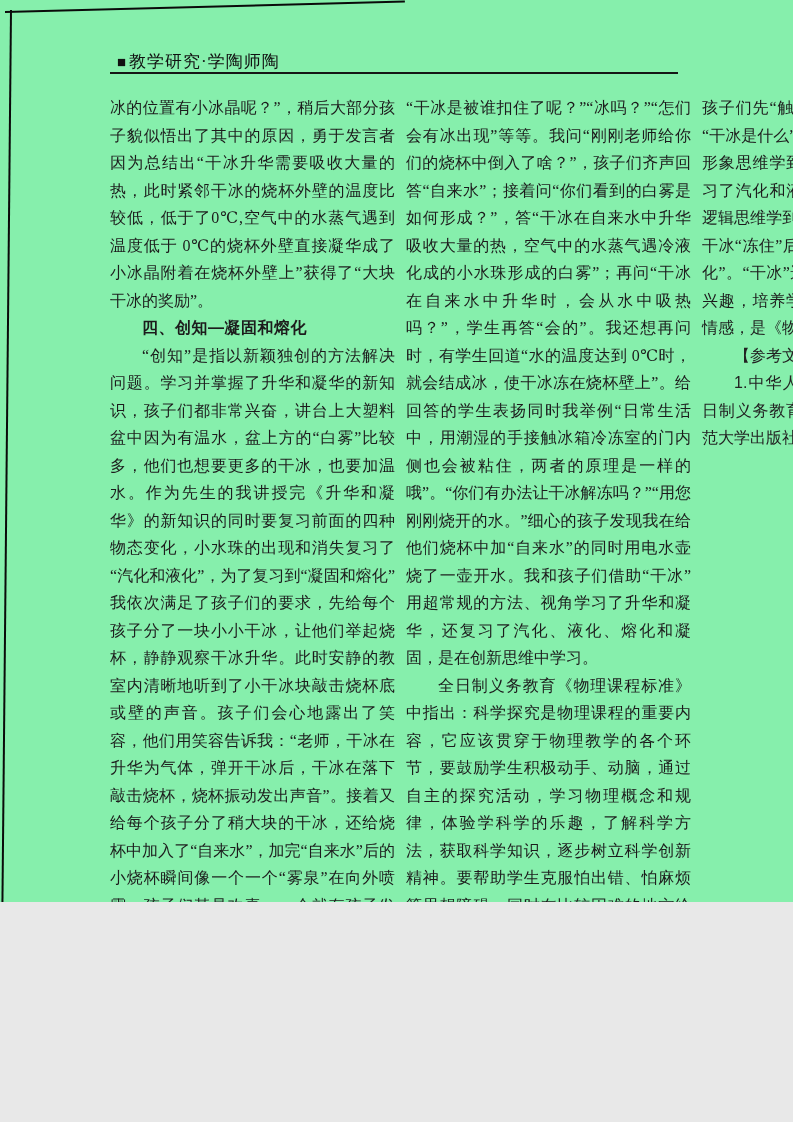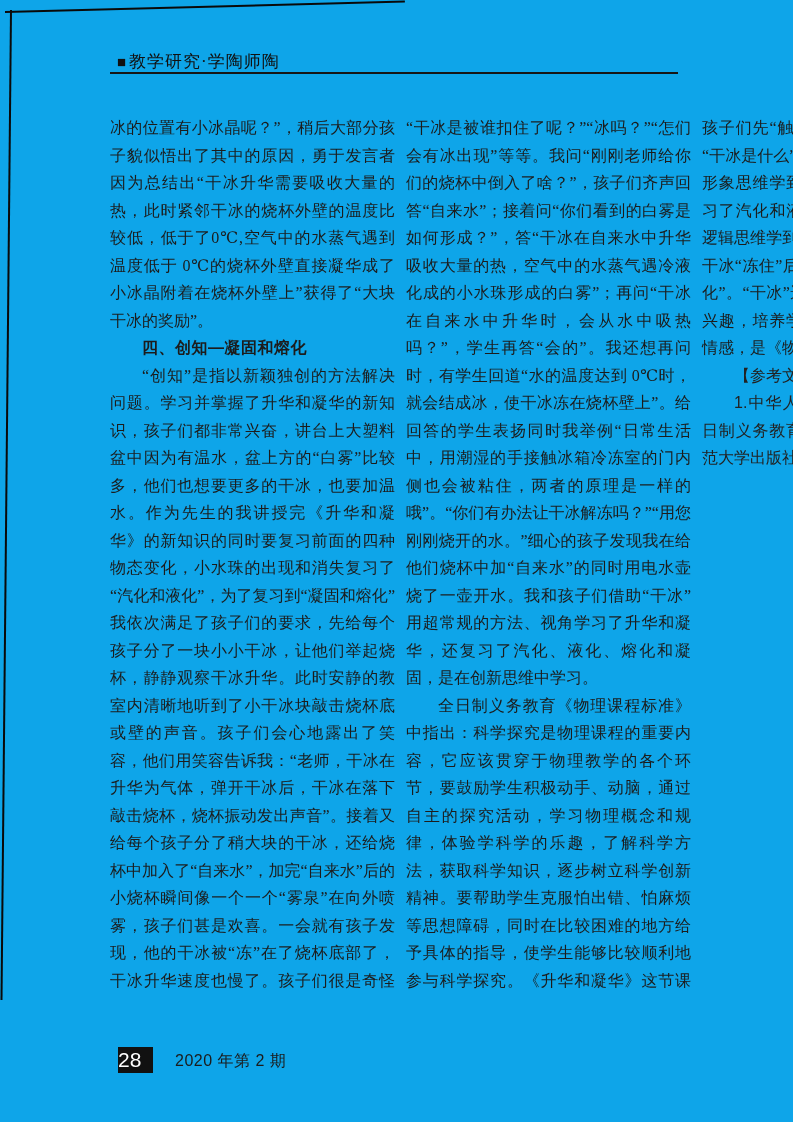--- a/index.html
+++ b/index.html
@@ -1,20 +1,20 @@
 <!DOCTYPE html>
 <html lang="zh"><head>
 <meta charset="utf-8">
 <style>
   html, body { margin: 0; padding: 0; background: #e8e8e8; }
   .page {
     position: relative;
-    width: 793px; height: 1122px;
+    width: 793px; height: 902px;
     margin: 0 auto;
-    background: #0ea5e9;
+    background: #86efac;
     overflow: hidden;
     font-family: "Liberation Serif", "DejaVu Serif", serif;
     color: #1c1c1c;
   }
 
   
   .edge-top {
     position: absolute; left: 5px; top: 11px;
     width: 400px; height: 2px; background: #0a0a0a;
     transform-origin: left center; transform: rotate(-1.5deg);
@@ -36,21 +36,21 @@
     position: absolute; left: 110px; top: 72px;
     width: 568px; height: 2px; background: #161616;
   }
 
   
   .article {
     position: absolute; left: 110px; top: 94px;
     width: 581px; height: 886px;
     column-count: 2; column-gap: 11px; column-fill: auto;
     font-size: 16px; line-height: 27.5px;
-    text-align: justify; text-justify: inter-ideograph; margin-top: 20px;
+    text-align: justify; text-justify: inter-ideograph;
   }
   .article p { margin: 0; text-indent: 2em; }
   .article p.noindent { text-indent: 0; }
   .article h3 {
     margin: 0; font-size: 16px; line-height: 27.5px;
     text-indent: 2em; font-weight: bold;
     font-family: "Liberation Sans", "DejaVu Sans", sans-serif;
     letter-spacing: 0.5px;
   }
   .article .ref {

